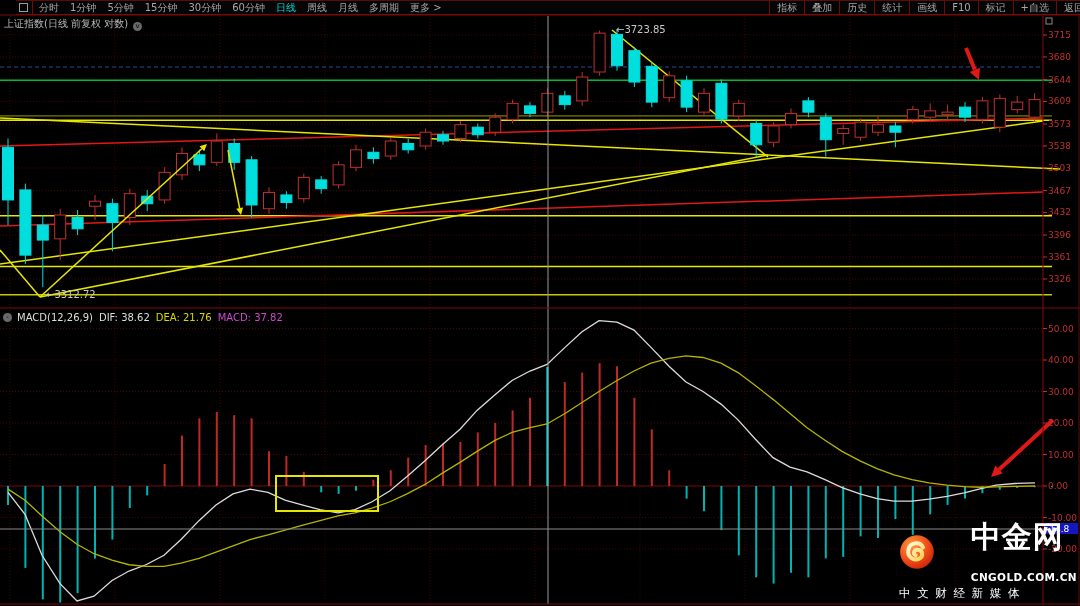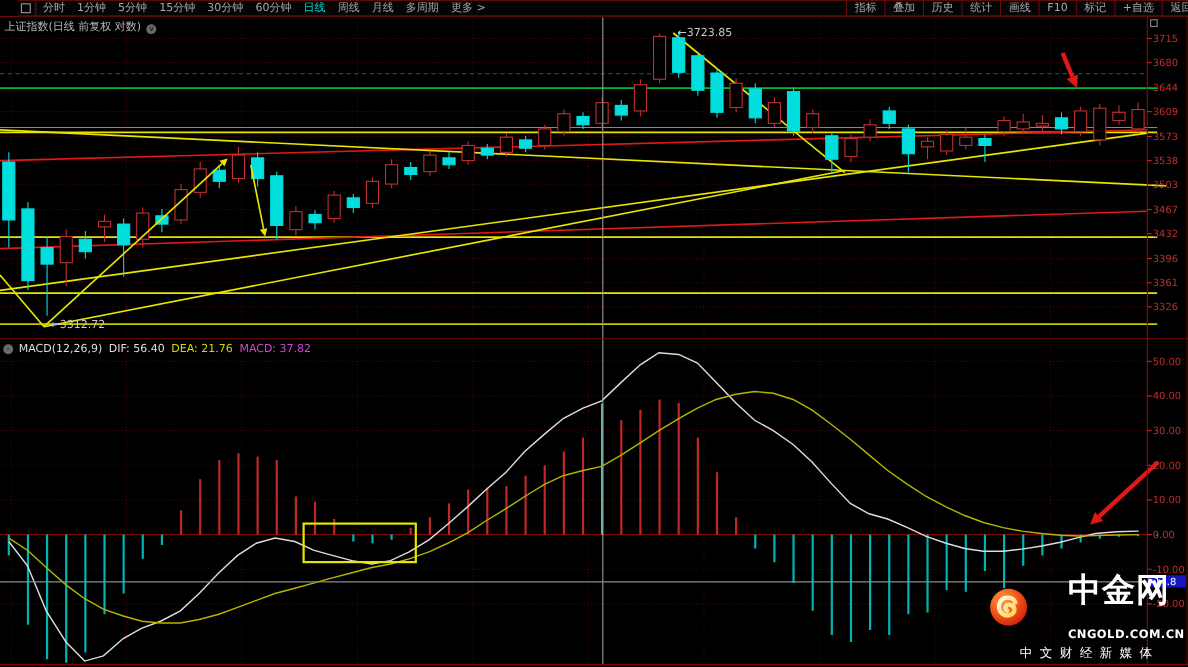--- a/index.html
+++ b/index.html
@@ -27,21 +27,21 @@
   .c-white{color:#dedede;} .c-yellow{color:#d8d800;} .c-magenta{color:#d048d0;}
   
   #chart-wrap{position:absolute;left:0;top:0;width:1080px;height:606px;z-index:1;}
   svg text{font-family:"DejaVu Sans","Liberation Sans",sans-serif;}
   
   #watermark{position:absolute;right:3px;bottom:5px;width:178px;z-index:4;color:#fff;}
   .wm-row{display:flex;align-items:center;gap:32px;}
   .wm-col{margin-left:4px;}
   .wm-name{font-size:30px;font-weight:bold;letter-spacing:1px;line-height:1.05;white-space:nowrap;}
   .wm-domain{font-size:10.5px;font-weight:bold;letter-spacing:.4px;margin-top:18px;white-space:nowrap;}
-  .wm-tagline{font-size:11.5px;letter-spacing:1.5px;margin-top:3px;text-align:center;white-space:nowrap;}
+  .wm-tagline{font-size:11.5px;letter-spacing:1.5px;margin-top:3px;white-space:nowrap;}
 </style>
 </head>
 <body>
 
 <div id="screen">
 
   <div id="toolbar">
     <div class="tb-left">
       <span class="tb-icon"></span>
       <span class="tb-sep"></span>
@@ -61,21 +61,21 @@
   </div>
 
   <div id="chart-title-row">
     <span>上证指数(日线 前复权 对数)</span>
     <span class="drop-circle">v</span>
   </div>
 
   <div id="macd-label-row">
     <span class="drop-circle" style="margin:0 5px 0 0;">-</span>
     <span class="seg c-white">MACD(12,26,9)</span>
-    <span class="seg c-white">DIF: 56.40</span>
+    <span class="seg c-white">DIF: 38.62</span>
     <span class="seg c-yellow">DEA: 21.76</span>
     <span class="seg c-magenta">MACD: 37.82</span>
   </div>
 
   <div id="chart-wrap">
     <svg id="chart-svg" width="1080" height="606" viewBox="0 0 1080 606">
         <g>
           <line x1="10" y1="16" x2="10" y2="604" stroke="#3a0505" stroke-dasharray="1,2"></line>
           <line x1="115" y1="16" x2="115" y2="604" stroke="#3a0505" stroke-dasharray="1,2"></line>
           <line x1="220" y1="16" x2="220" y2="604" stroke="#3a0505" stroke-dasharray="1,2"></line>

